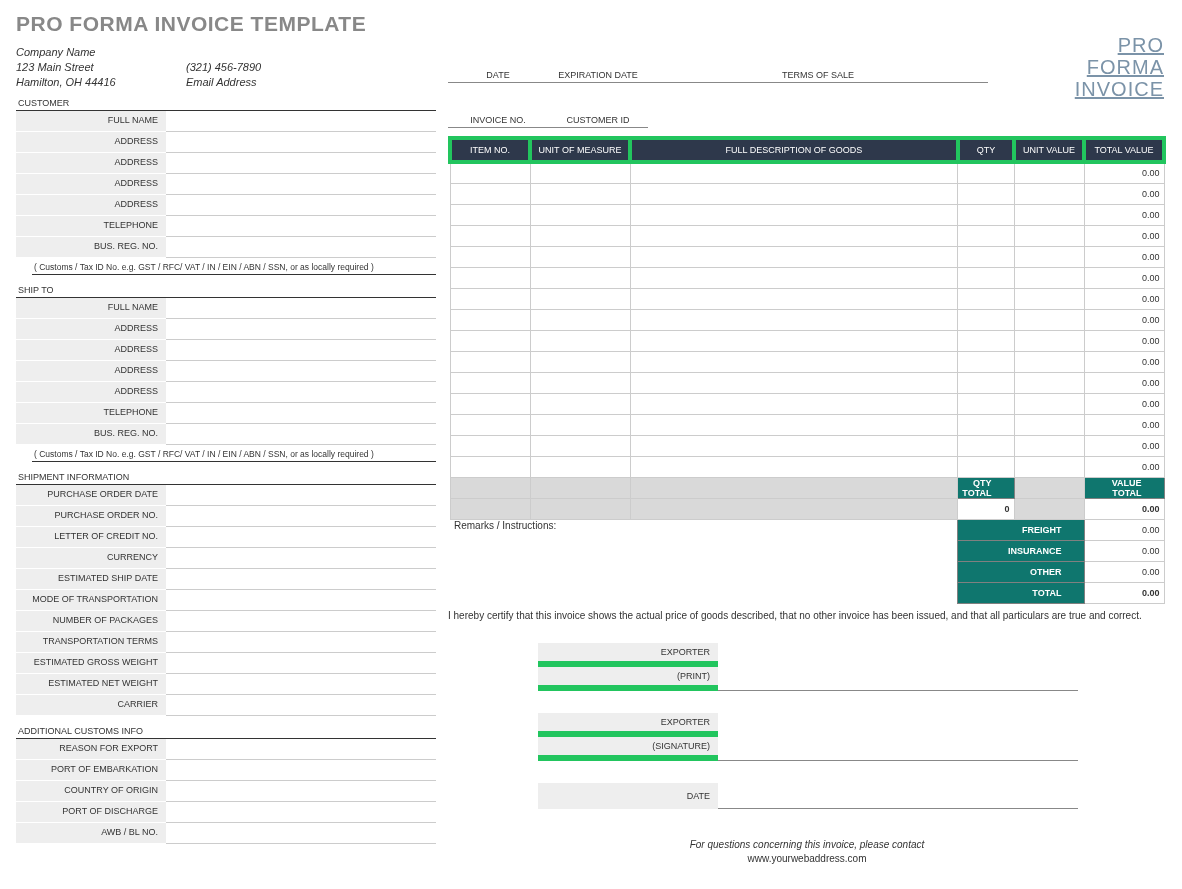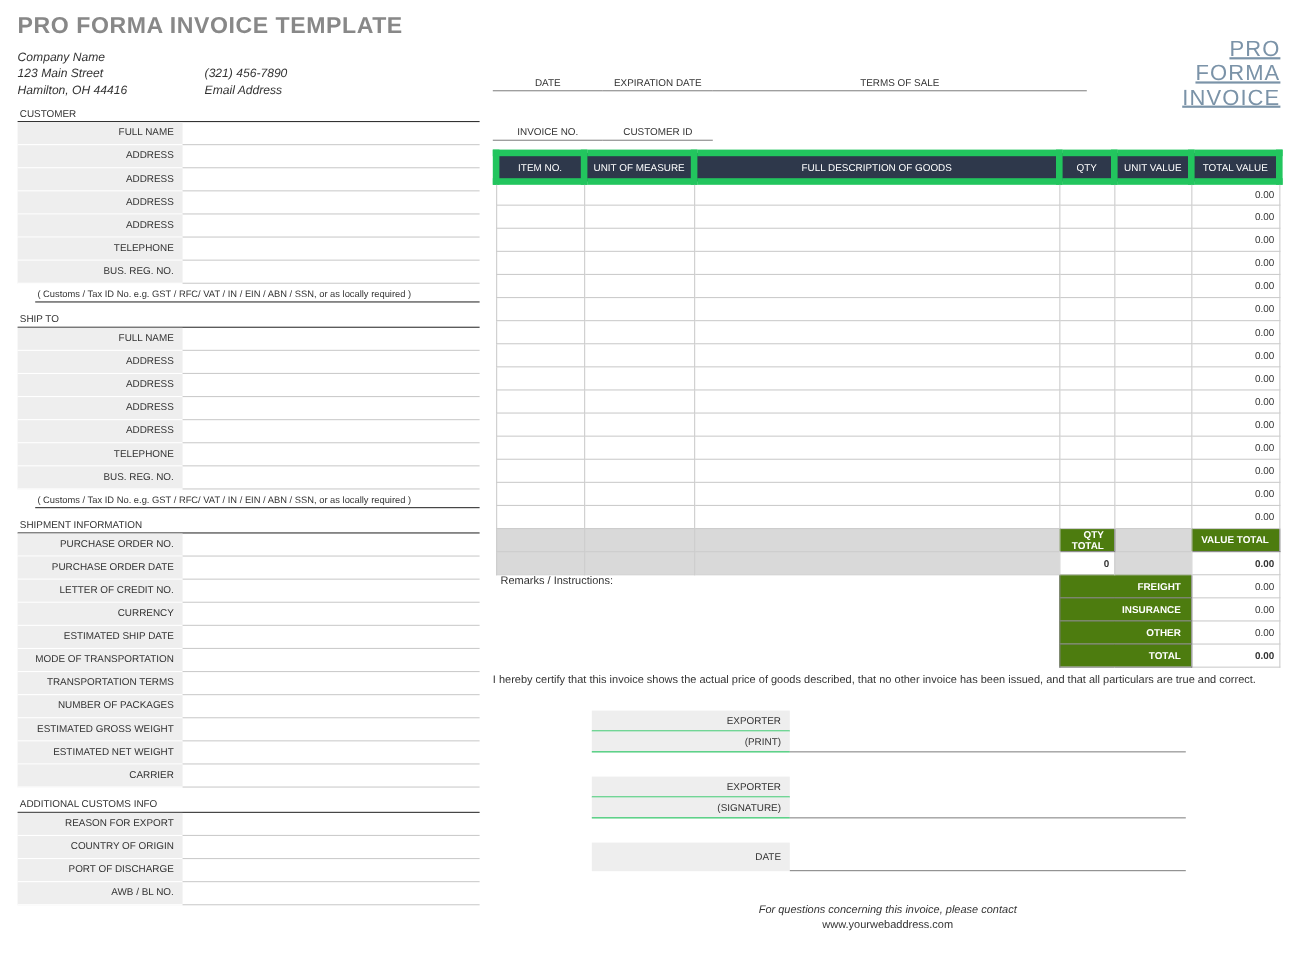--- a/index.html
+++ b/index.html
@@ -93,21 +93,21 @@
     border-collapse: collapse;
     font-size: 9px;
     margin-top: 2px;
   }
   table.items th {
     background: #2e384b;
     color: #fff;
     font-weight: normal;
     font-size: 9px;
     padding: 5px 4px;
-    border: 6px solid #22c55e;
+    border: 4px solid #22c55e;
     text-align: center;
   }
   table.items td {
     border: 1px solid #ccc;
     height: 21px;
     padding: 0 4px;
     text-align: right;
   }
   .col-item { width: 80px; }
   .col-uom  { width: 100px; }
@@ -115,25 +115,25 @@
   .col-qty  { width: 50px; }
   .col-unit { width: 70px; }
   .col-tot  { width: 80px; }
 
   
   .tot-row td.greycell {
     background: #d9d9d9;
     border: 1px solid #ccc;
   }
   .tot-row td.darkcell {
-    background: #4d7c0f;
+    background: #0f766e;
     color: #fff;
     font-weight: bold;
     text-align: right;
-    padding-right: 9px;
+    padding-right: 22px;
     font-size: 9px;
     border: 1px solid #808080;
   }
   .tot-row td.whitecell {
     background: #fff;
     font-weight: bold;
     text-align: right;
     border: 1px solid #ccc;
     padding-right: 4px;
   }
@@ -159,21 +159,21 @@
     background: #eeeeee;
     text-align: right;
     font-size: 9px;
     padding: 4px 8px 4px 0;
   }
   .sig-line {
     flex: 1;
     max-width: 360px;
     border-bottom: 1px solid #888;
   }
-  .sig-stack .sig-label { border-bottom: 1px solid #22c55e; }
+  .sig-stack .sig-label { border-bottom: 6px solid #22c55e; }
 
   .contact-foot {
     text-align: center;
     font-size: 10px;
     margin-top: 30px;
   }
   .contact-foot .q { font-style: italic; margin-bottom: 3px; }
 </style>
 </head>
 <body>
@@ -264,69 +264,73 @@
         <div class="kv-row">
           <div class="key">BUS. REG. NO.</div>
           <div class="val"></div>
         </div>
       </div>
     <div class="hint">( Customs / Tax ID No. e.g. GST / RFC/ VAT / IN / EIN / ABN / SSN, or as locally required )</div>
 
     <div class="sec-head">SHIPMENT INFORMATION</div>
     <div id="shipment-block">
         <div class="kv-row">
+          <div class="key">PURCHASE ORDER DATE</div>
+          <div class="val"></div>
+        </div>
+        <div class="kv-row">
           <div class="key">PURCHASE ORDER NO.</div>
           <div class="val"></div>
         </div>
         <div class="kv-row">
-          <div class="key">PURCHASE ORDER DATE</div>
-          <div class="val"></div>
-        </div>
-        <div class="kv-row">
           <div class="key">LETTER OF CREDIT NO.</div>
           <div class="val"></div>
         </div>
         <div class="kv-row">
           <div class="key">CURRENCY</div>
           <div class="val"></div>
         </div>
         <div class="kv-row">
           <div class="key">ESTIMATED SHIP DATE</div>
           <div class="val"></div>
         </div>
         <div class="kv-row">
           <div class="key">MODE OF TRANSPORTATION</div>
           <div class="val"></div>
         </div>
         <div class="kv-row">
+          <div class="key">NUMBER OF PACKAGES</div>
+          <div class="val"></div>
+        </div>
+        <div class="kv-row">
           <div class="key">TRANSPORTATION TERMS</div>
-          <div class="val"></div>
-        </div>
-        <div class="kv-row">
-          <div class="key">NUMBER OF PACKAGES</div>
           <div class="val"></div>
         </div>
         <div class="kv-row">
           <div class="key">ESTIMATED GROSS WEIGHT</div>
           <div class="val"></div>
         </div>
         <div class="kv-row">
           <div class="key">ESTIMATED NET WEIGHT</div>
           <div class="val"></div>
         </div>
         <div class="kv-row">
           <div class="key">CARRIER</div>
           <div class="val"></div>
         </div>
       </div>
 
     <div class="sec-head">ADDITIONAL CUSTOMS INFO</div>
     <div id="customs-block">
         <div class="kv-row">
           <div class="key">REASON FOR EXPORT</div>
+          <div class="val"></div>
+        </div>
+        <div class="kv-row">
+          <div class="key">PORT OF EMBARKATION</div>
           <div class="val"></div>
         </div>
         <div class="kv-row">
           <div class="key">COUNTRY OF ORIGIN</div>
           <div class="val"></div>
         </div>
         <div class="kv-row">
           <div class="key">PORT OF DISCHARGE</div>
           <div class="val"></div>
         </div>

